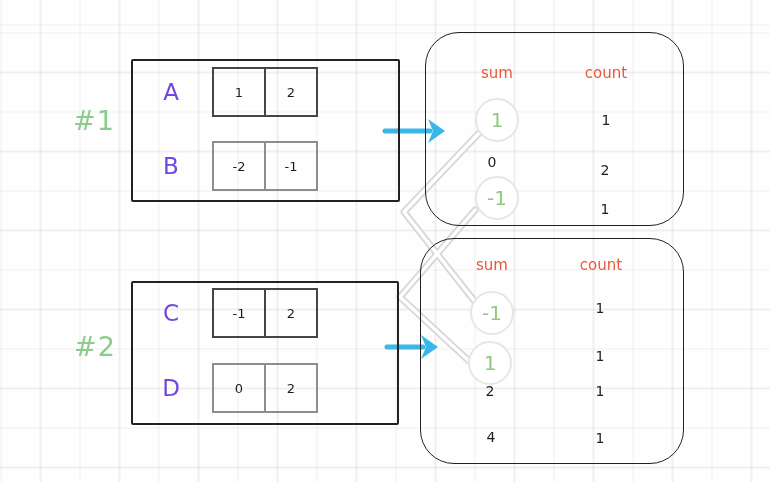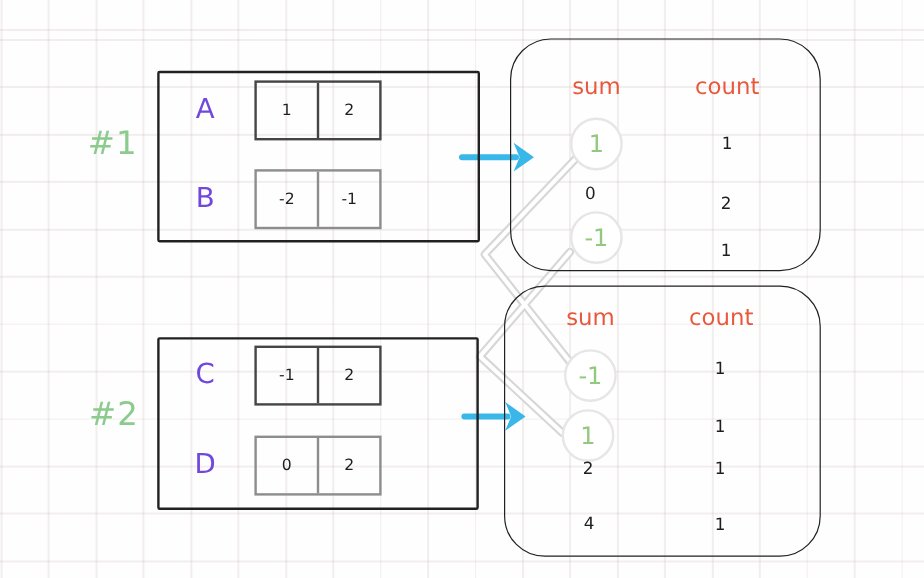--- a/index.html
+++ b/index.html
@@ -18,21 +18,21 @@
   .box{position:absolute;border:2px solid #212121;border-radius:2px;background:transparent;}
   .rbox{position:absolute;border:1.7px solid #212121;border-radius:34px;background:transparent;}
   .cells{position:absolute;display:flex;background:transparent;}
   .cell{width:50px;height:46px;display:flex;align-items:center;justify-content:center;font-size:13px;color:#1e1e1e;}
   .cells.dark{border:2px solid #454545;}
   .cells.dark .cell + .cell{border-left:2px solid #454545;}
   .cells.gray{border:2px solid #8d8d8d;}
   .cells.gray .cell + .cell{border-left:2px solid #8d8d8d;}
   .exlabel{font-size:27px;color:#8ccb8e;letter-spacing:1px;}
   .arrname{font-size:23px;color:#7148dd;}
-  .hdr{font-size:19px;color:#e8593c;}
+  .hdr{font-size:15px;color:#e8593c;}
   .val{font-size:14px;color:#1e1e1e;}
   .circle{
     position:absolute;width:40px;height:40px;border-radius:50%;
     border:2px solid #e6e6e6;background:#ffffff;
     transform:translate(-50%,-50%);
     display:flex;align-items:center;justify-content:center;
     font-size:20px;color:#93c97e;
   }
   svg.layer{position:absolute;left:0;top:0;pointer-events:none;}
   .conn-outer{stroke:#d7d7d7;stroke-width:7;fill:none;stroke-linejoin:round;stroke-linecap:round;}

